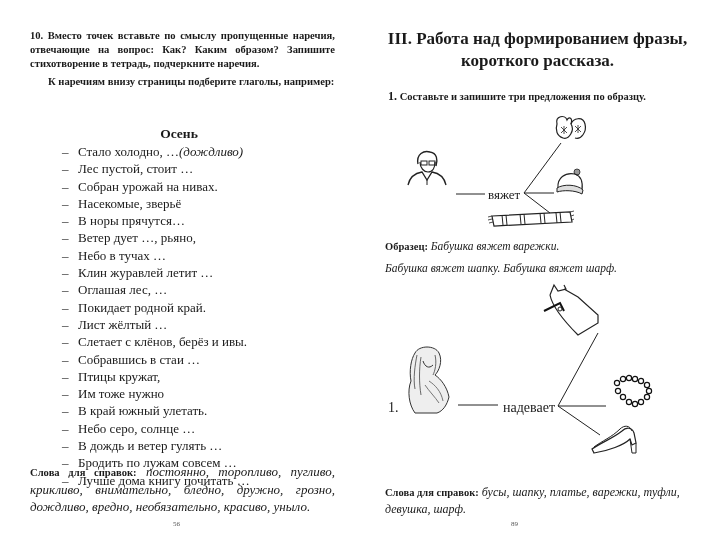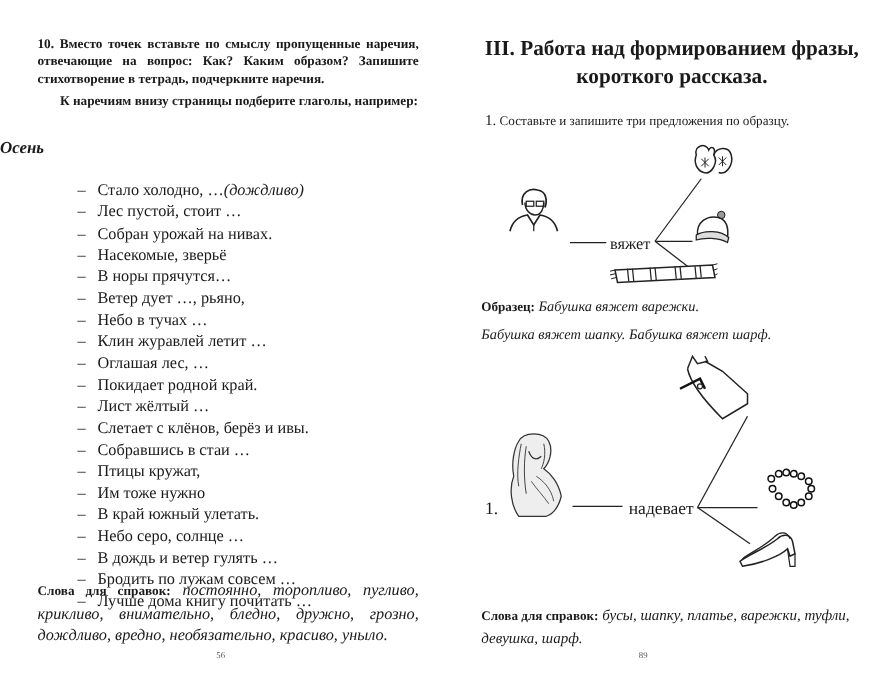--- a/index.html
+++ b/index.html
@@ -6,30 +6,30 @@
   body{width:717px;height:540px;position:relative;overflow:hidden;font-family:"Liberation Serif","DejaVu Serif",serif;color:#1a1a1a;}
   .page{position:absolute;top:0;height:540px;}
   .left{left:0;width:358px;}
   .right{left:358px;width:359px;}
   .abs{position:absolute;}
   .task{left:30px;top:29px;width:305px;font-size:10.6px;line-height:14px;font-weight:bold;text-align:justify;}
   .hint{left:30px;top:75px;width:305px;font-size:10.6px;line-height:14px;}
   .hint .lead{font-weight:bold;padding-left:18px;}
   .hint .ex{font-size:13.5px;line-height:17px;font-style:italic;text-align:justify;}
   .hint .ex b{font-style:italic;font-weight:bold;}
-  .poem-title{left:0;width:358px;top:110px;text-align:left;font-weight:bold;font-size:13.5px;font-style:italic;}
+  .poem-title{left:0;width:358px;top:126px;text-align:center;font-weight:bold;font-size:13.5px;}
   .poem{left:62px;top:143px;font-size:13px;line-height:17.3px;margin:0;padding:0;list-style:none;}
   .poem li{white-space:nowrap;font-family:Liberation Serif, serif;}
   .poem li .dash{display:inline-block;width:16px;}
   .refs{left:30px;top:463px;width:305px;font-size:13px;line-height:17px;text-align:justify;}
   .refs .lbl{font-weight:bold;font-size:10.6px;}
   .refs .words{font-style:italic;}
   .pnum{font-size:7px;color:#555;}
   .r-title{left:0;width:359px;top:28px;text-align:center;font-weight:bold;font-size:17px;line-height:22px;}
-  .r-task{left:30px;top:89px;font-size:10.5px;font-weight:normal;text-align:center;}
+  .r-task{left:30px;top:89px;font-size:10.5px;font-weight:bold;text-align:center;}
   .r-task .n{font-size:12px;}
   .sample{left:27px;top:240px;font-size:10.5px;}
   .sample .lbl{font-weight:bold;}
   .sample .txt{font-style:italic;font-size:11.5px;}
   .sample2{left:27px;top:262px;font-size:11.5px;font-style:italic;}
   .verb1{left:130px;top:187px;font-size:13px;}
   .verb2{left:145px;top:400px;font-size:14px;}
   .num1{left:30px;top:400px;font-size:14px;}
   .r-refs{left:27px;top:484px;width:310px;font-size:12px;line-height:16px;}
   .r-refs .lbl{font-weight:bold;font-size:10.5px;}

